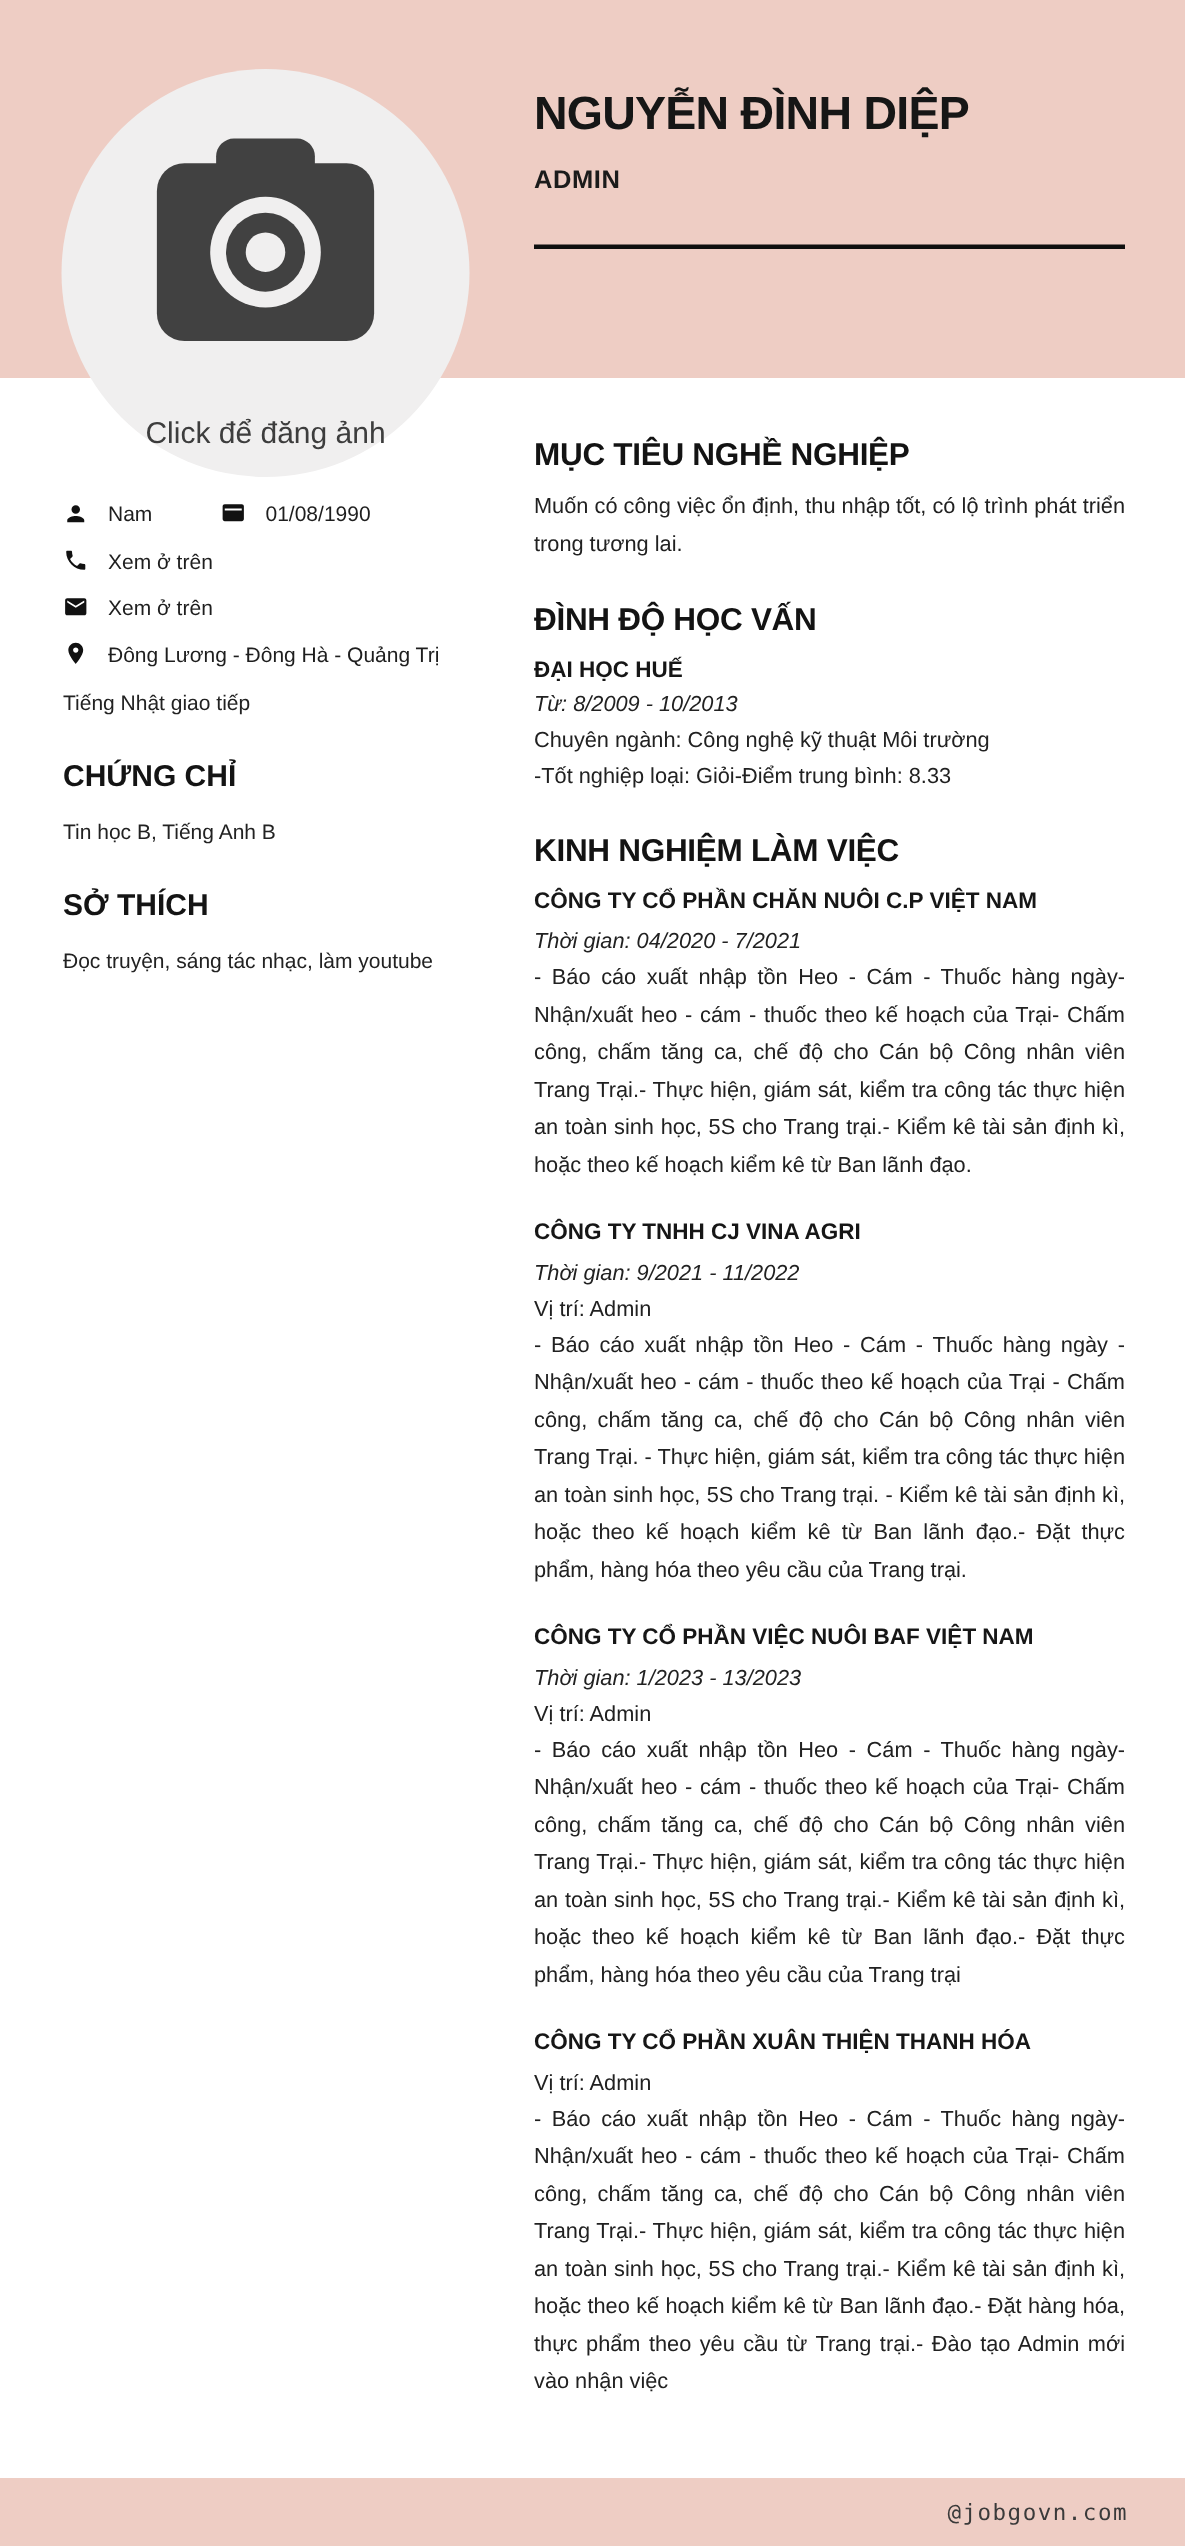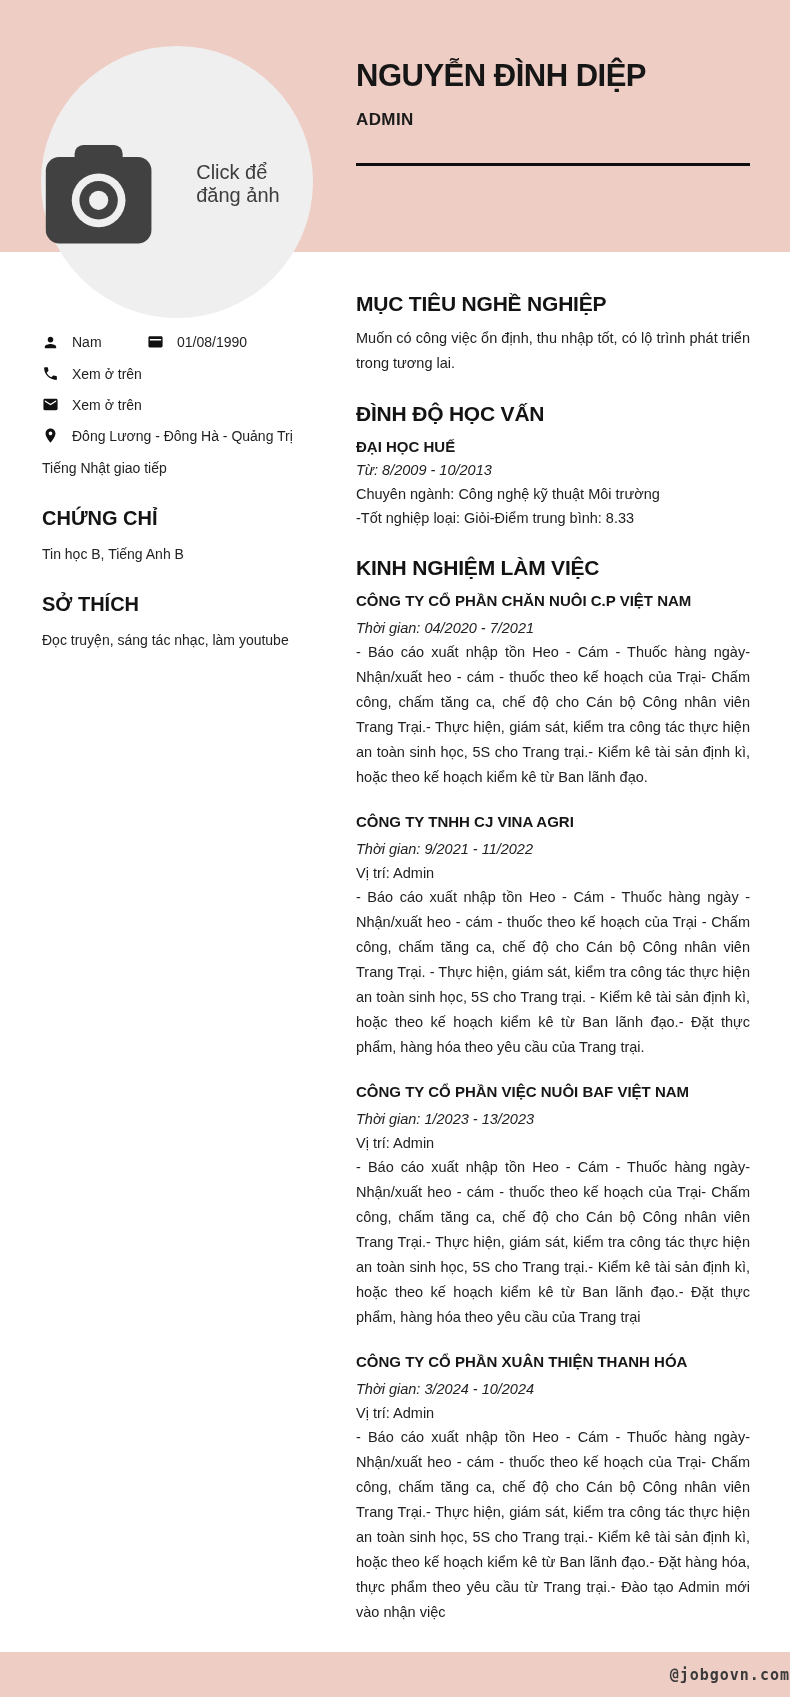--- a/index.html
+++ b/index.html
@@ -1,24 +1,24 @@
 <!DOCTYPE html>
 <html lang="vi"><head>
 <meta charset="utf-8">
 <style>
   html,body{margin:0;padding:0;background:#fff;}
   .page{position:relative;width:790px;height:1697px;background:#ffffff;overflow:hidden;
         font-family:"Liberation Sans",sans-serif;color:#212121;}
   .pink-band{position:absolute;top:0;left:0;width:790px;height:252px;background:#EECDC4;}
   .footer{position:absolute;left:0;bottom:0;width:790px;height:45px;background:#EECDC4;
-          display:flex;align-items:center;justify-content:flex-end;box-sizing:border-box;font-weight:bold;}
+          display:flex;align-items:center;justify-content:flex-end;box-sizing:border-box;padding-right:38px;}
   .footer-text{font-family:"DejaVu Sans Mono",monospace;font-size:15px;color:#3a3a3a;letter-spacing:1px;}
 
   .avatar{position:absolute;left:41px;top:46px;width:272px;height:272px;border-radius:50%;
-          background:#F0EFEF;display:flex;flex-direction:row;align-items:center;justify-content:center;cursor:pointer;gap:40px;}
+          background:#F0EFEF;display:flex;flex-direction:column;align-items:center;justify-content:center;cursor:pointer;gap:40px;}
   .avatar svg{width:158px;height:145px;margin-top:26px;}
   .avatar-label{font-size:20px;color:#3d3d3d;margin-top:4px;}
 
   .header-text{position:absolute;left:356px;top:34px;width:394px;margin-top:25px;}
   .name{font-size:31px;font-weight:700;letter-spacing:-0.5px;color:#161616;line-height:1.1;}
   .role{font-size:17px;font-weight:700;color:#1b1b1b;margin-top:17px;letter-spacing:0.4px;}
   .rule{margin-top:33px;height:3px;background:#0f0f0f;width:100%;}
 
   .left-col{position:absolute;left:42px;top:334px;width:278px;}
   .info-row{display:flex;align-items:center;margin-bottom:14px;font-size:14px;color:#1e1e1e;}
@@ -154,21 +154,20 @@
 
       <div class="job">
         <div class="job-company">CÔNG TY CỔ PHẦN VIỆC NUÔI BAF VIỆT NAM</div>
         <div class="job-line italic">Thời gian: 1/2023 - 13/2023</div>
         <div class="job-line">Vị trí: Admin</div>
         <p class="just">- Báo cáo xuất nhập tồn Heo - Cám - Thuốc hàng ngày- Nhận/xuất heo - cám - thuốc theo kế hoạch của Trại- Chấm công, chấm tăng ca, chế độ cho Cán bộ Công nhân viên Trang Trại.- Thực hiện, giám sát, kiểm tra công tác thực hiện an toàn sinh học, 5S cho Trang trại.- Kiểm kê tài sản định kì, hoặc theo kế hoạch kiểm kê từ Ban lãnh đạo.- Đặt thực phẩm, hàng hóa theo yêu cầu của Trang trại</p>
       </div>
 
       <div class="job">
         <div class="job-company">CÔNG TY CỔ PHẦN XUÂN THIỆN THANH HÓA</div>
-        <div class="job-line italic">Thời gian: 3/2024 - 10/2024</div>
         <div class="job-line">Vị trí: Admin</div>
         <p class="just">- Báo cáo xuất nhập tồn Heo - Cám - Thuốc hàng ngày- Nhận/xuất heo - cám - thuốc theo kế hoạch của Trại- Chấm công, chấm tăng ca, chế độ cho Cán bộ Công nhân viên Trang Trại.- Thực hiện, giám sát, kiểm tra công tác thực hiện an toàn sinh học, 5S cho Trang trại.- Kiểm kê tài sản định kì, hoặc theo kế hoạch kiểm kê từ Ban lãnh đạo.- Đặt hàng hóa, thực phẩm theo yêu cầu từ Trang trại.- Đào tạo Admin mới vào nhận việc</p>
       </div>
     </div>
   </div>
 
   <div class="footer">
     <span class="footer-text">@jobgovn.com</span>
   </div>
 

